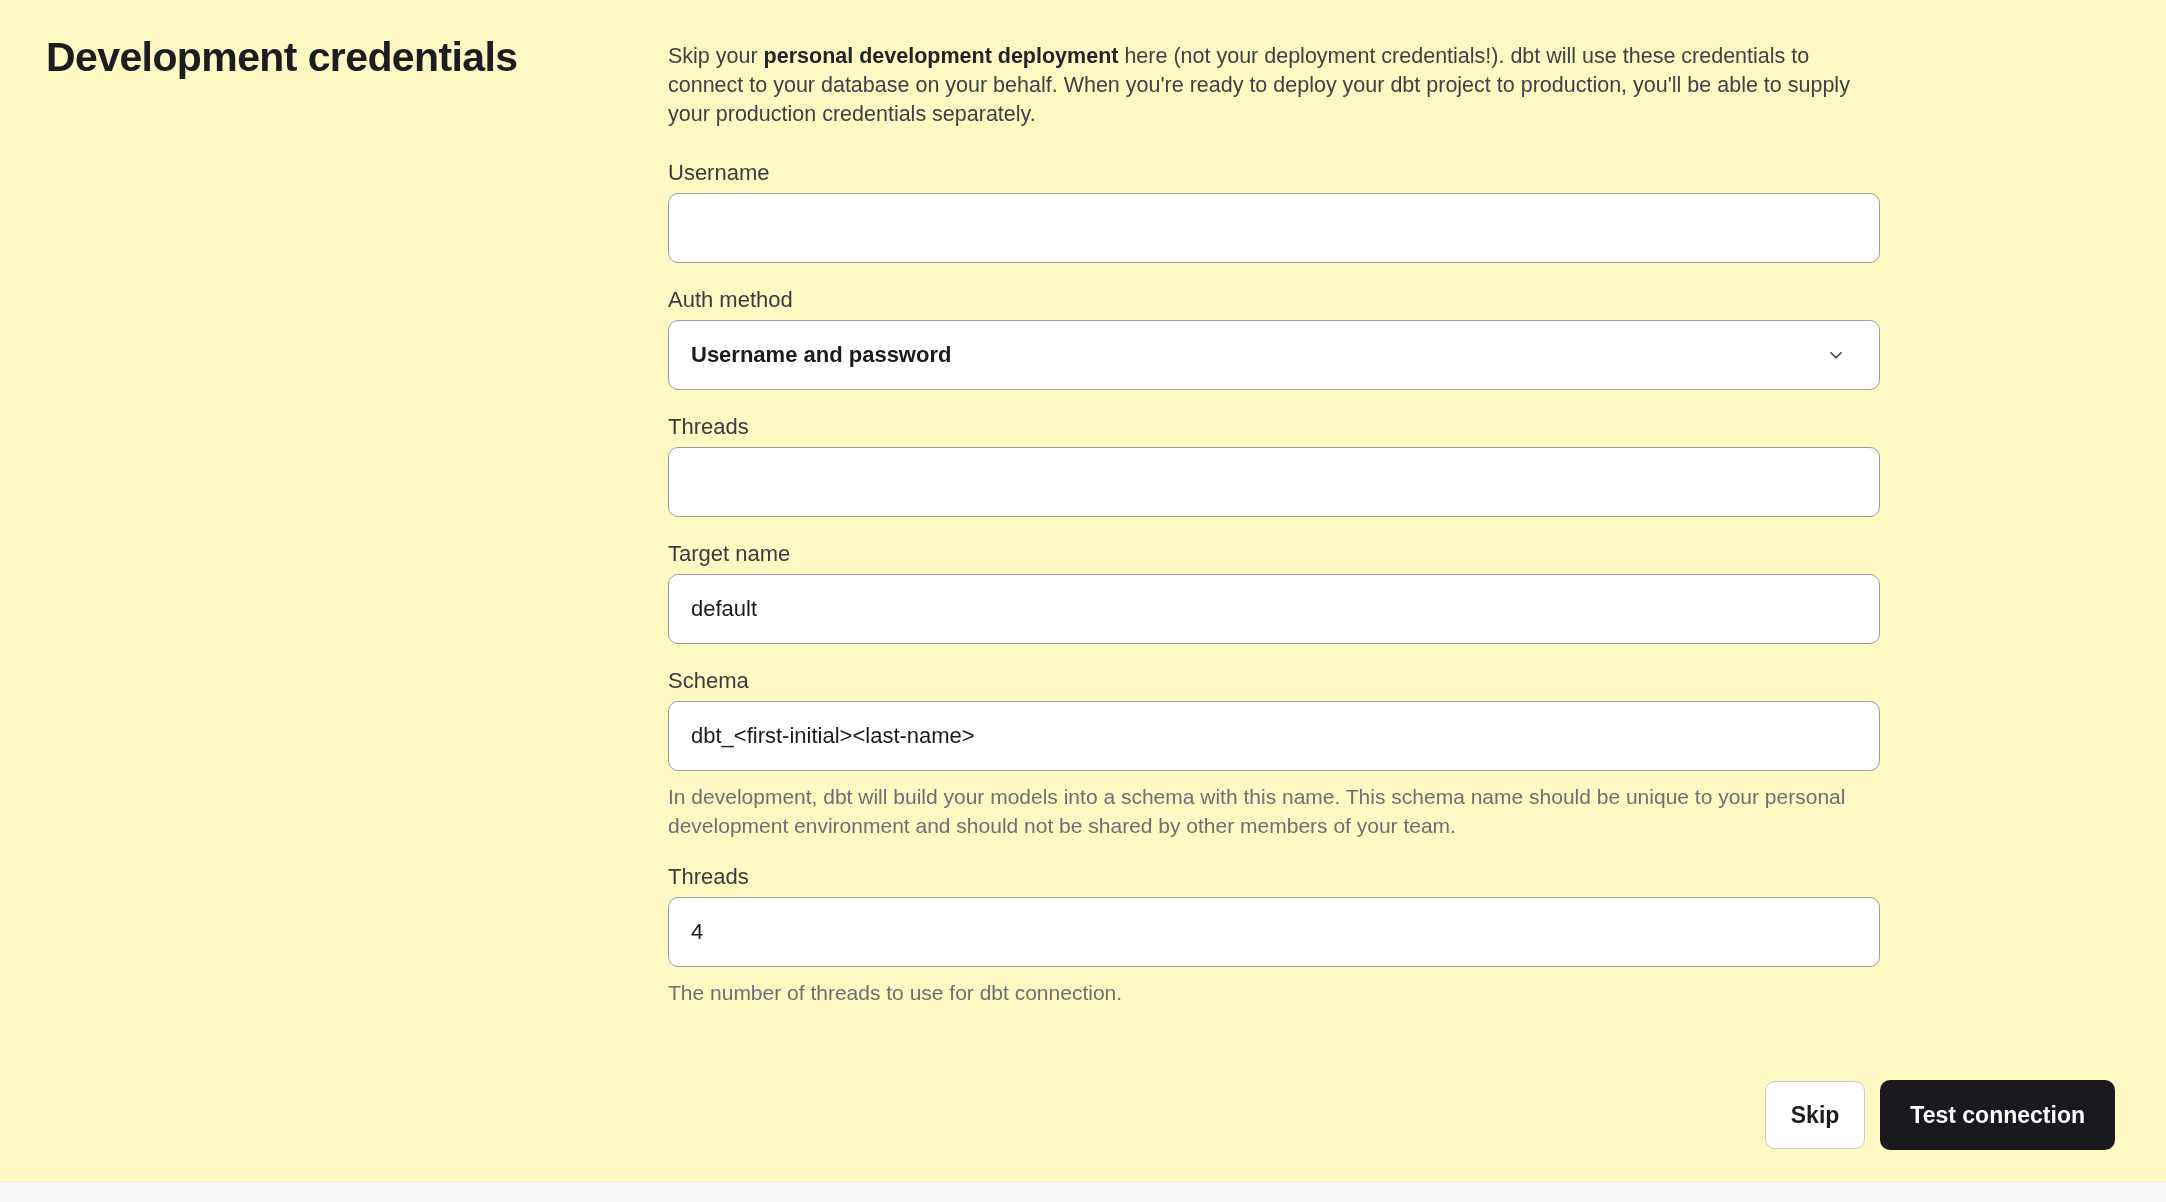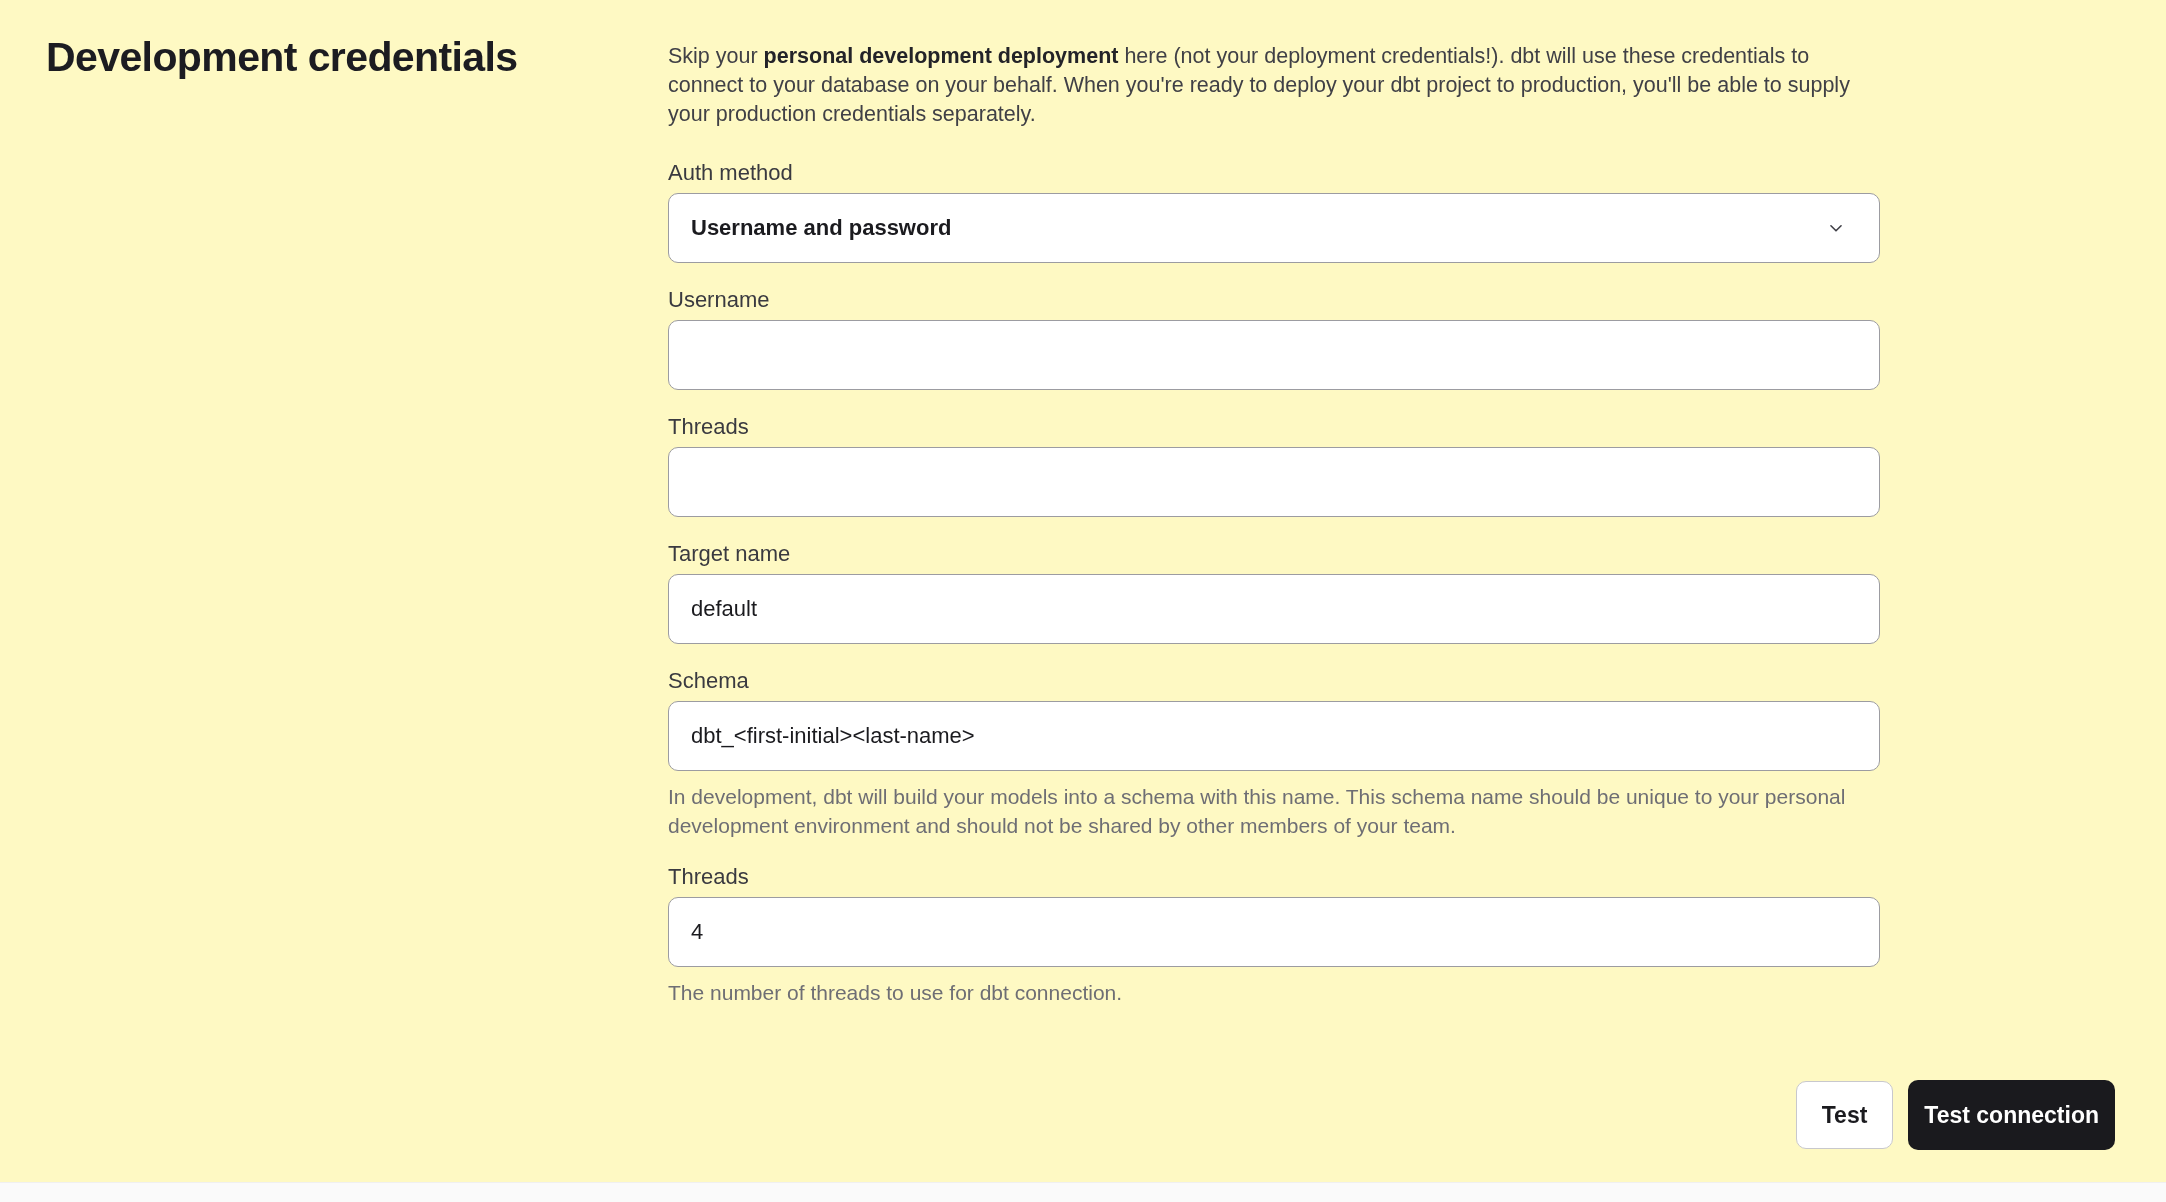--- a/index.html
+++ b/index.html
@@ -107,21 +107,21 @@
   .btn-secondary {
     height: 68px;
     margin-top: 1px;
     padding: 0 25px;
     background: #ffffff;
     border: 1px solid #c8c8cd;
     color: #1b1b1f;
   }
   .btn-primary {
     height: 70px;
-    padding: 0 16px;
+    padding: 0 30px;
     background: #1a1a1e;
     border: none;
     color: #ffffff;
   }
   .bottom-strip {
     position: absolute;
     left: 0;
     right: 0;
     bottom: 0;
     height: 20px;
@@ -137,34 +137,34 @@
 
     <aside class="left-col">
       <h1 class="page-title">Development credentials</h1>
     </aside>
 
     <div class="form-col">
 
       <p class="intro"><span>Skip your </span><strong>personal development deployment</strong><span> here (not your deployment credentials!). dbt will use these credentials to connect to your database on your behalf. When you're ready to deploy your dbt project to production, you'll be able to supply your production credentials separately.</span></p>
 
       <div class="field">
+        <label class="field-label">Username</label>
+        <input class="text-input" type="text" value="" style="">
+      </div>
+
+      <div class="field">
         <label class="field-label">Auth method</label>
         <div class="select">
           <span class="select-value">Username and password</span>
           <span class="chevron">
             <svg width="18" height="18" viewBox="0 0 16 16" fill="none">
               <path d="M3.5 6l4.5 4.5L12.5 6" stroke="#3f3f46" stroke-width="1.4" stroke-linecap="round" stroke-linejoin="round"></path>
             </svg>
           </span>
         </div>
-      </div>
-
-      <div class="field">
-        <label class="field-label">Username</label>
-        <input class="text-input" type="text" value="" style="">
       </div>
 
       <div class="field">
         <label class="field-label">Threads</label>
         <input class="text-input" type="password" value="" style="">
       </div>
 
       <div class="field">
         <label class="field-label">Target name</label>
         <input class="text-input" type="text" value="default" style="">
@@ -179,18 +179,18 @@
       <div class="field">
         <label class="field-label">Threads</label>
         <input class="text-input" type="text" value="4" style="">
         <div class="field-help">The number of threads to use for dbt connection.</div>
       </div>
 
     </div>
   </div>
 
   <div class="actions">
-    <button class="btn btn-secondary">Test</button>
+    <button class="btn btn-secondary">Skip</button>
     <button class="btn btn-primary">Test connection</button>
   </div>
 
   <div class="bottom-strip"></div>
 </div>
 
 </body></html>

